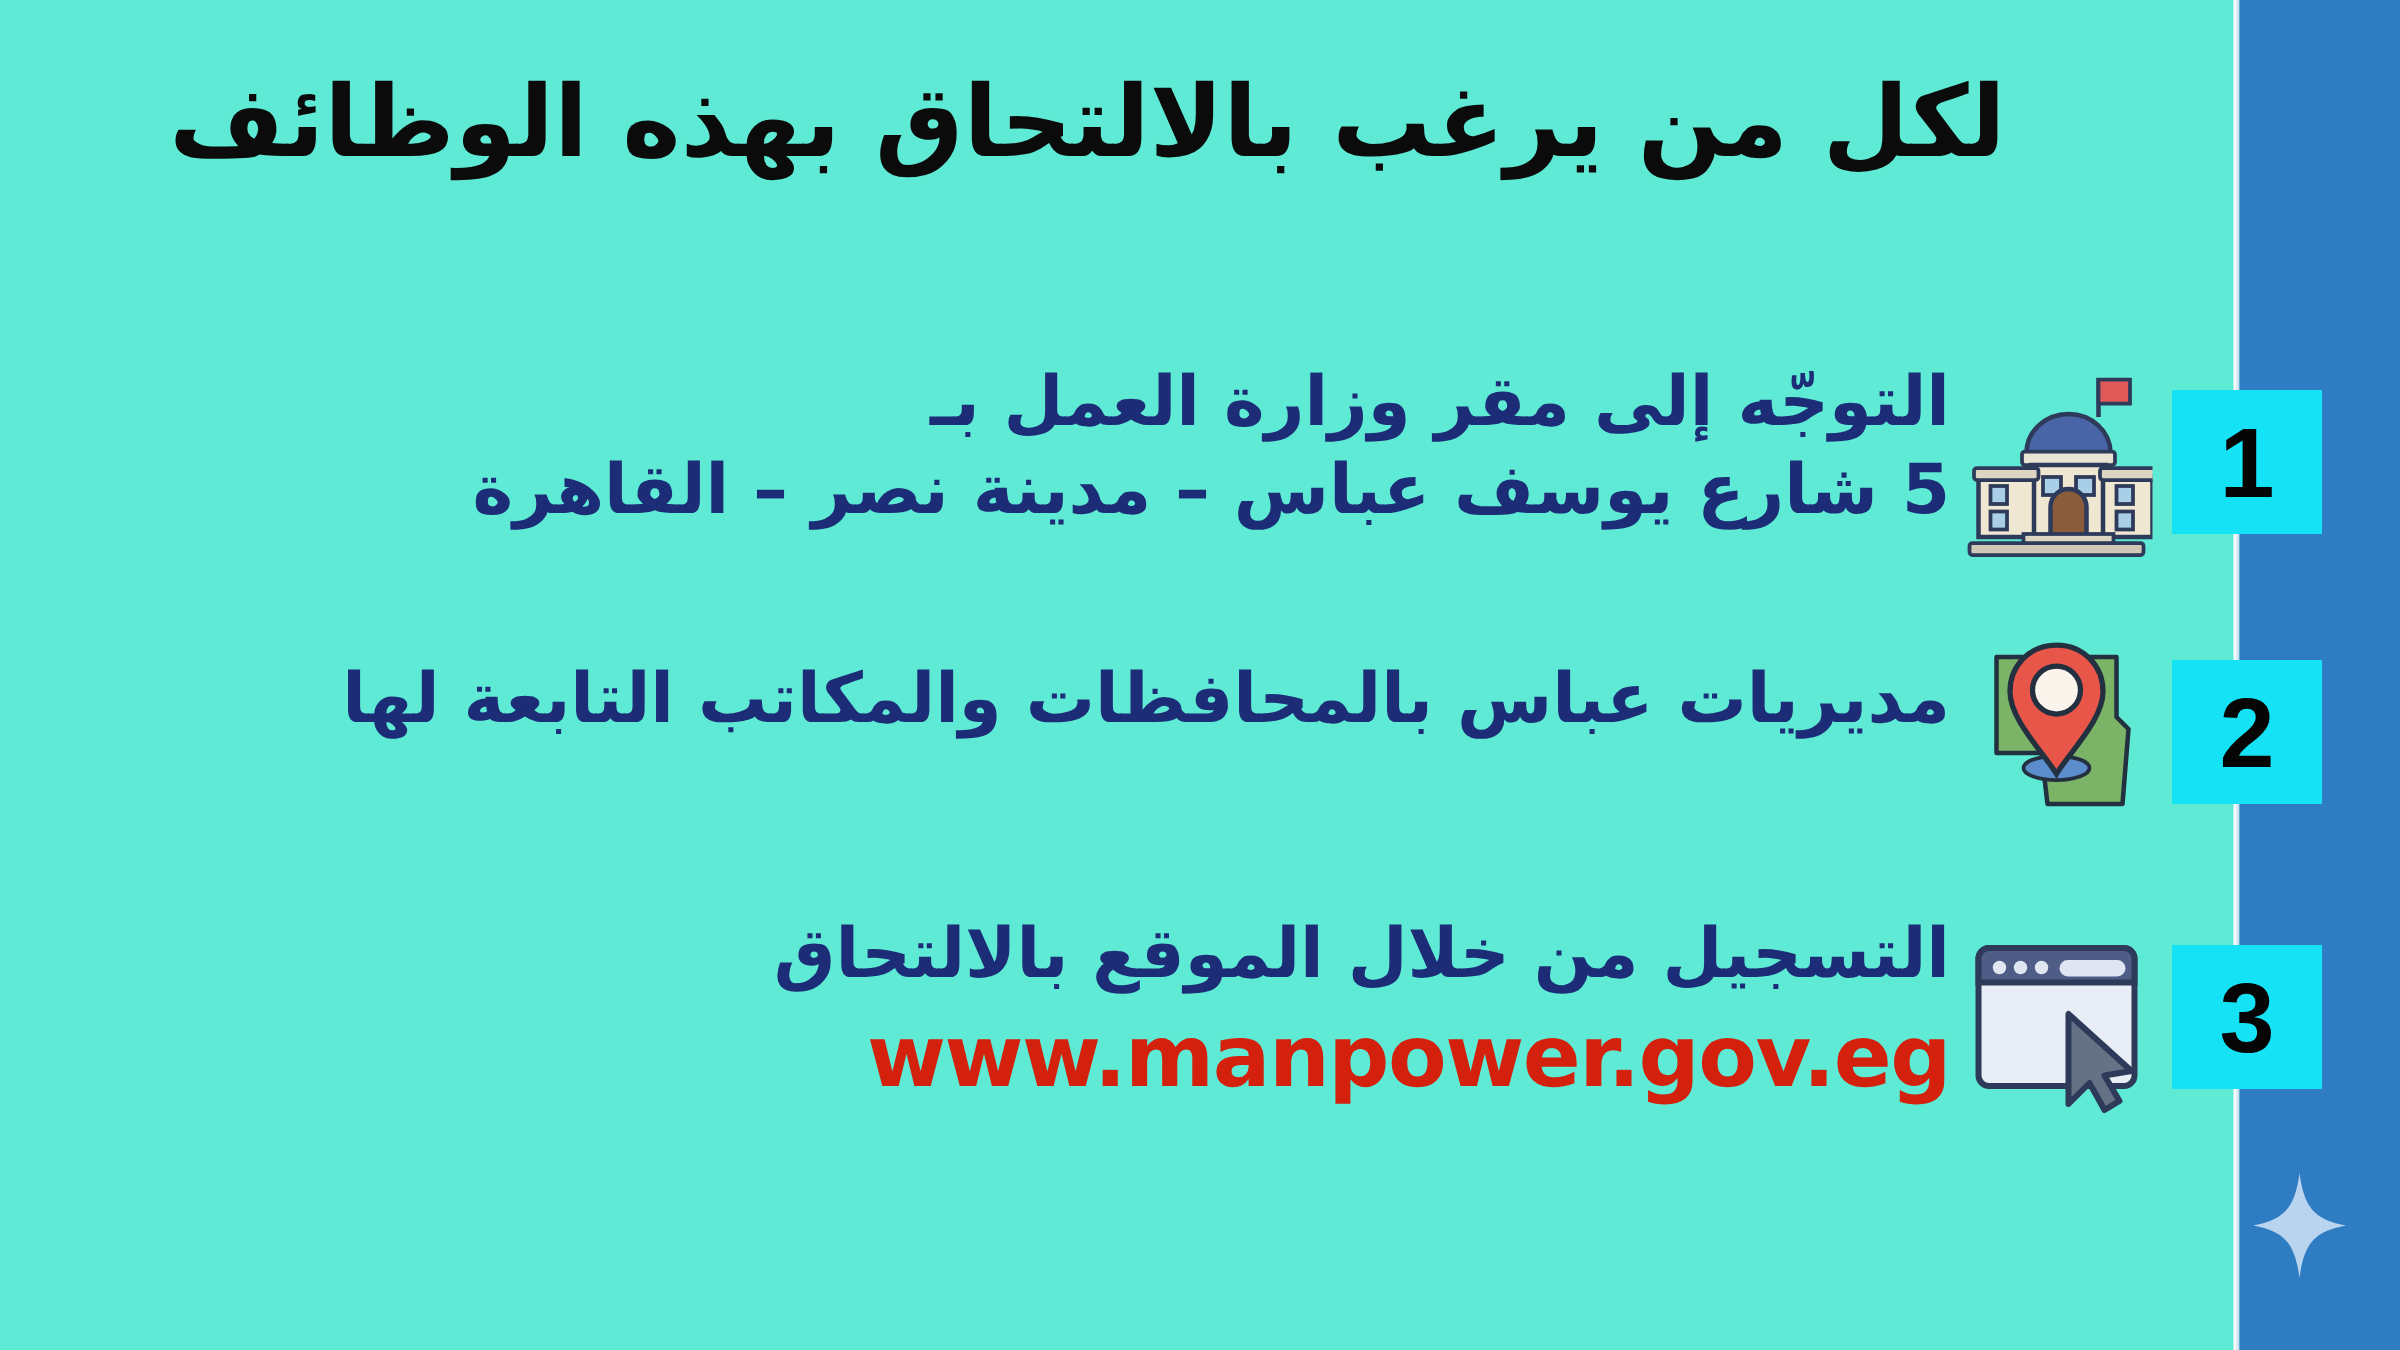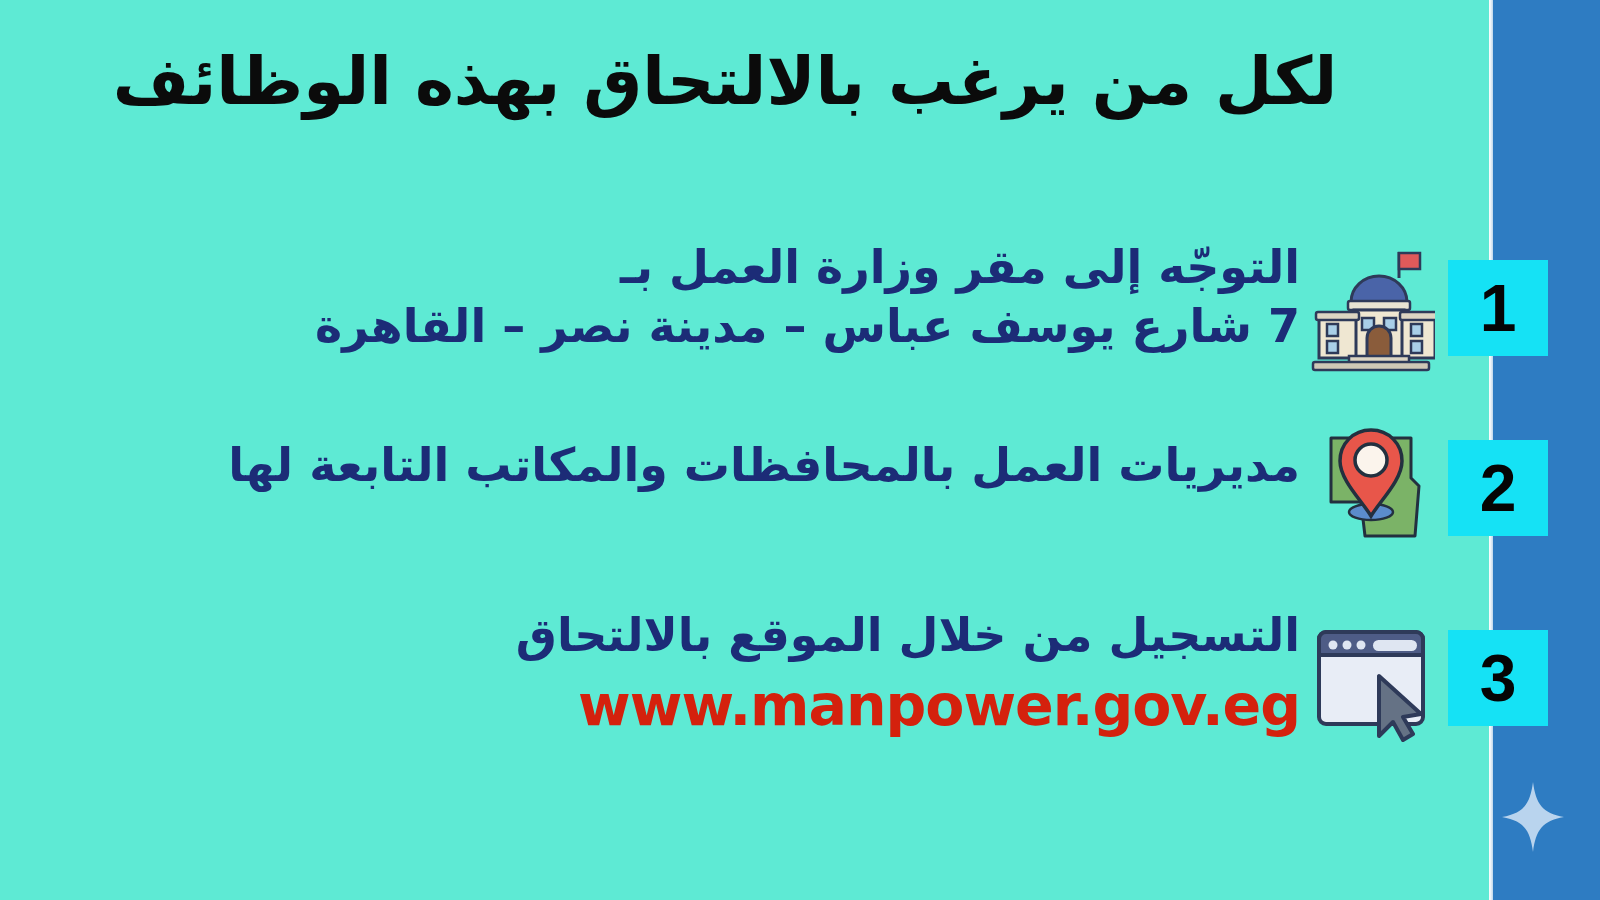--- a/index.html
+++ b/index.html
@@ -182,39 +182,39 @@
         <rect x="104" y="97" width="11" height="12" fill="#a9cfe8" stroke="#2e3a59" stroke-width="2.5"></rect>
 
         <path d="M60 114 L60 94 A12 12 0 0 1 84 94 L84 114 Z" fill="#8a5c3b" stroke="#2e3a59" stroke-width="3"></path>
 
         <rect x="42" y="112" width="60" height="8" fill="#dcd5c2" stroke="#2e3a59" stroke-width="2.5"></rect>
         <rect x="6" y="118" width="116" height="8" rx="2" fill="#cfc8b6" stroke="#2e3a59" stroke-width="2.5"></rect>
       </svg>
 
       <div class="step-text">
         <span class="step-line">التوجّه إلى مقر وزارة العمل بـ</span>
-        <span class="step-line">7 شارع يوسف عباس – مدينة نصر – القاهرة</span>
+        <span class="step-line">5 شارع يوسف عباس – مدينة نصر – القاهرة</span>
       </div>
     </div>
 
     <div class="step step-2">
       <div class="badge">2</div>
 
       <svg class="step-icon" viewBox="0 0 128 128">
 
         <path d="M24 22 L104 22 L104 62 L112 70 L108 120 L58 120 L54 86 L24 86 Z" fill="#7bb367" stroke="#23303f" stroke-width="3" stroke-linejoin="round"></path>
 
         <ellipse cx="64" cy="96" rx="22" ry="8" fill="#5b8ccc" stroke="#23303f" stroke-width="2.5"></ellipse>
 
         <path d="M64 14 C46 14 33 28 33 45 C33 64 55 85 64 100 C73 85 95 64 95 45 C95 28 82 14 64 14 Z" fill="#e8564a" stroke="#23303f" stroke-width="3.5"></path>
         <circle cx="64" cy="44" r="16" fill="#fbf4ec" stroke="#23303f" stroke-width="3.5"></circle>
       </svg>
 
       <div class="step-text">
-        <span class="step-line">مديريات العمل بالمحافظات والمكاتب التابعة لها</span>
+        <span class="step-line">مديريات عباس بالمحافظات والمكاتب التابعة لها</span>
       </div>
     </div>
 
     <div class="step step-3">
       <div class="badge">3</div>
 
       <svg class="step-icon" viewBox="0 0 128 128">
 
         <rect x="12" y="18" width="104" height="92" rx="7" fill="#e8edf6" stroke="#2e3a59" stroke-width="4"></rect>
         <path d="M12 25 a7 7 0 0 1 7 -7 h90 a7 7 0 0 1 7 7 v16 h-104 Z" fill="#4e5c86" stroke="#2e3a59" stroke-width="4"></path>

